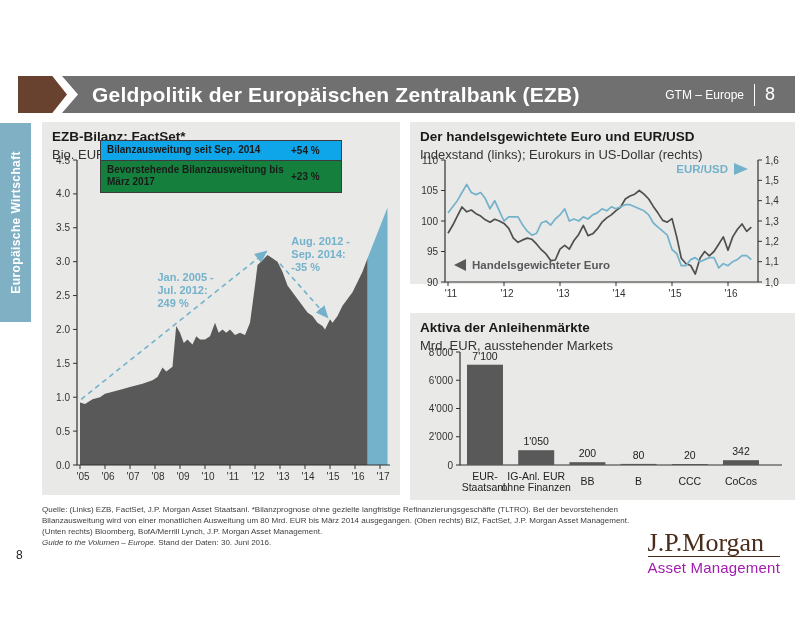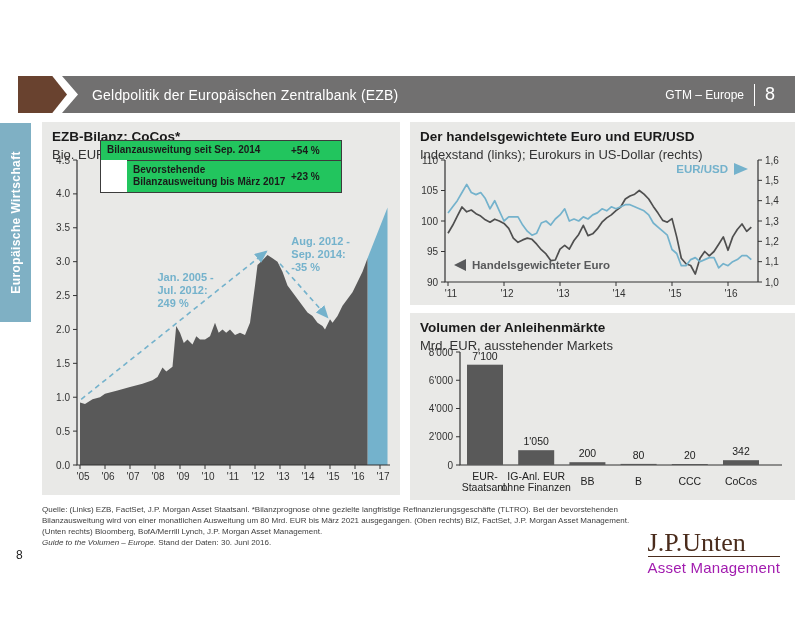--- a/index.html
+++ b/index.html
@@ -5,54 +5,54 @@
   html,body{margin:0;padding:0;}
   body{width:800px;height:618px;background:#ffffff;font-family:"Liberation Sans",sans-serif;position:relative;overflow:hidden;}
   .page{position:absolute;inset:0;}
 
   
   .header-arrow{position:absolute;left:18px;top:76px;width:49px;height:37px;background:#69422f;
     clip-path:polygon(0 0,70% 0,100% 50%,70% 100%,0 100%);}
   .header-bar{position:absolute;left:62px;top:76px;right:5px;height:37px;background:#717070;
     clip-path:polygon(0 0,100% 0,100% 100%,0 100%,16px 50%);
     display:flex;align-items:center;}
-  .header-title{color:#ffffff;font-size:14px;margin-left:30px;letter-spacing:0.2px;}
+  .header-title{color:#ffffff;font-size:21px;margin-left:30px;letter-spacing:0.2px;font-weight:bold;}
   .header-right{margin-left:auto;margin-right:20px;display:flex;align-items:center;gap:10px;color:#ffffff;}
   .hdr-series{font-size:12px;}
   .hdr-divider{width:1px;height:22px;background:#ffffff;}
   .hdr-page{font-size:18px;}
 
   
   .sidebar-tab{position:absolute;left:0;top:123px;width:31px;height:199px;background:#7fb0c4;
     display:flex;align-items:center;justify-content:center;}
   .sidebar-text{writing-mode:vertical-rl;transform:rotate(180deg);color:#ffffff;font-size:12px;font-weight:bold;letter-spacing:0.4px;white-space:nowrap;}
 
   
   .panel{position:absolute;background:#e9e9e7;}
   .panel-ezb{left:42px;top:122px;width:358px;height:373px;}
-  .panel-fx{left:410px;top:122px;width:385px;height:183px;}
+  .panel-fx{left:410px;top:122px;width:385px;height:162px;}
   .panel-bonds{left:410px;top:313px;width:385px;height:187px;}
   .panel-title{position:absolute;left:10px;top:7px;font-size:13.5px;font-weight:bold;color:#1a1a1a;z-index:3;}
   .panel-sub{position:absolute;left:10px;top:25px;font-size:13px;color:#333333;z-index:3;}
   .panel svg{position:absolute;inset:0;z-index:1;}
 
   
   .tick{font-family:"Liberation Sans",sans-serif;font-size:10px;fill:#333333;}
   .ann{font-family:"Liberation Sans",sans-serif;font-size:11px;font-weight:bold;fill:#74b2cc;}
   .lblblue{font-family:"Liberation Sans",sans-serif;font-size:11.5px;font-weight:bold;fill:#74b2cc;}
   .lblgray{font-family:"Liberation Sans",sans-serif;font-size:11.5px;font-weight:bold;fill:#58595b;}
   .barval{font-family:"Liberation Sans",sans-serif;font-size:10.5px;fill:#222222;}
   .cat{font-family:"Liberation Sans",sans-serif;font-size:10.5px;fill:#222222;}
 
   
   .info-table{position:absolute;left:58px;top:18px;width:240px;border:1.5px solid #3c3c3c;background:#ffffff;z-index:4;}
   .it-row{display:flex;align-items:center;padding:3px 6px;gap:4px;}
   .it-row + .it-row{border-top:1px solid #3c3c3c;}
-  .it-row:nth-child(1){background:#22c55e;}
-  .it-row:nth-child(2){background:#22c55e;margin-left:26px;}
+  .it-row:nth-child(1){background:#0ea5e9;}
+  .it-row:nth-child(2){background:#15803d;}
   .it-label{flex:1;font-size:10px;font-weight:bold;color:#1a1a1a;line-height:1.25;}
   .it-val{width:44px;text-align:left;font-size:10px;font-weight:bold;color:#1a1a1a;}
 
   
   .footer{position:absolute;left:42px;top:504px;width:620px;color:#3d3d3d;font-size:8px;line-height:11px;}
   .footer div{white-space:nowrap;}
   .footer .it{font-style:italic;}
 
   
   .logo{position:absolute;right:20px;top:529px;text-align:left;}
@@ -74,21 +74,21 @@
       <span class="hdr-divider"></span>
       <span class="hdr-page">8</span>
     </span>
   </div>
 
   <div class="sidebar-tab">
     <span class="sidebar-text">Europäische Wirtschaft</span>
   </div>
 
   <div class="panel panel-ezb">
-    <div class="panel-title">EZB-Bilanz: CoCos*</div>
+    <div class="panel-title">EZB-Bilanz: FactSet*</div>
     <div class="panel-sub">Bio. EUR</div>
     <svg id="svg-ezb" width="358" height="373">
         <defs>
           <marker id="ah" markerWidth="9" markerHeight="8" refX="7" refY="3.5" orient="auto">
             <path d="M0,0 L8,3.5 L0,7 Z" fill="#74b2cc"></path>
           </marker>
         </defs>
         <path d="M325.5,343 L325.5,136.3 L345.5,85.4 L345.5,343 Z" fill="#74b2cc"></path>
         <path d="M38.0,343 L38.0,280.6 L43.0,282.0 L50.5,277.3 L58.0,275.2 L63.0,271.8 L75.5,268.4 L88.0,265.1 L100.5,261.7 L110.5,258.3 L115.5,254.9 L120.5,245.4 L124.3,249.5 L130.5,244.7 L134.2,204.1 L138.0,210.8 L141.8,221.0 L145.5,217.6 L150.5,222.4 L154.3,214.2 L158.0,217.6 L163.0,217.6 L168.0,214.2 L173.0,200.7 L176.7,210.8 L180.5,207.4 L184.2,210.8 L188.0,207.4 L193.0,212.9 L198.0,210.8 L203.0,212.9 L208.0,200.7 L213.0,163.4 L215.5,143.1 L220.5,138.3 L225.5,132.9 L230.5,136.3 L235.5,139.7 L240.5,149.8 L245.5,163.4 L250.5,170.2 L255.5,176.9 L260.5,183.7 L265.5,190.5 L270.5,193.9 L275.5,200.7 L280.5,204.1 L283.0,207.4 L288.0,197.3 L290.5,200.7 L295.5,193.9 L300.5,183.7 L305.5,176.9 L310.5,170.2 L315.5,160.0 L320.5,149.8 L325.5,136.3 L325.5,343 Z" fill="#595959"></path>
         <path d="M35,38 L35,343 L348,343" fill="none" stroke="#333333" stroke-width="1.2"></path>
@@ -199,21 +199,21 @@
         <polyline points="38.0,111.2 42.7,103.3 47.3,94.1 52.0,85.0 56.7,89.8 61.3,88.0 66.0,91.7 70.7,94.1 75.3,97.8 80.0,100.2 84.7,97.2 89.3,99.0 94.0,101.4 98.7,106.3 103.3,116.1 108.0,120.3 112.7,117.9 117.3,116.1 122.0,117.3 126.7,122.2 131.3,127.7 136.0,131.9 140.7,138.6 145.3,138.0 150.0,127.1 154.7,123.4 159.3,127.1 164.0,118.5 168.7,112.4 173.3,103.3 178.0,113.6 182.7,111.8 187.3,106.9 192.0,100.2 196.7,95.9 201.3,92.9 206.0,88.6 210.7,85.0 215.3,77.0 220.0,74.0 224.7,72.2 229.3,68.5 234.0,72.2 238.7,77.0 243.3,84.4 248.0,91.1 252.7,98.4 257.3,100.2 262.0,96.6 266.7,114.9 271.3,136.2 276.0,141.7 280.7,143.5 285.3,152.1 290.0,136.2 294.7,129.5 299.3,133.8 304.0,129.5 308.7,122.2 313.3,114.9 318.0,128.3 322.7,114.9 327.3,107.5 332.0,102.0 336.7,109.4 341.3,105.1" fill="none" stroke="#4f4f4f" stroke-width="1.7" stroke-linejoin="round"></polyline>
         <polyline points="38.0,90.9 42.7,84.8 47.3,78.7 52.0,70.5 56.7,62.4 61.3,70.5 66.0,72.6 70.7,70.5 75.3,76.6 80.0,86.8 84.7,78.7 89.3,88.8 94.0,99.0 98.7,94.9 103.3,94.9 108.0,94.9 112.7,103.1 117.3,109.2 122.0,113.2 126.7,111.2 131.3,101.0 136.0,99.0 140.7,103.1 145.3,97.0 150.0,92.9 154.7,86.8 159.3,99.0 164.0,97.0 168.7,99.0 173.3,94.9 178.0,97.0 182.7,92.9 187.3,90.9 192.0,86.8 196.7,88.8 201.3,84.8 206.0,86.8 210.7,84.8 215.3,82.7 220.0,82.7 224.7,84.8 229.3,86.8 234.0,88.8 238.7,92.9 243.3,101.0 248.0,105.1 252.7,109.2 257.3,113.2 262.0,127.5 266.7,131.5 271.3,143.7 276.0,143.7 280.7,137.6 285.3,135.6 290.0,139.7 294.7,137.6 299.3,135.6 304.0,135.6 308.7,145.8 313.3,141.7 318.0,143.7 322.7,139.7 327.3,137.6 332.0,133.6 336.7,133.6 341.3,137.6" fill="none" stroke="#74b2cc" stroke-width="1.7" stroke-linejoin="round"></polyline>
         <text x="318" y="51" text-anchor="end" class="lblblue">EUR/USD</text>
         <polygon points="324,41 338,47 324,53" fill="#74b2cc"></polygon>
         <polygon points="56,137 56,149 44,143" fill="#58595b"></polygon>
         <text x="62" y="147" text-anchor="start" class="lblgray">Handelsgewichteter Euro</text>
       </svg>
   </div>
 
   <div class="panel panel-bonds">
-    <div class="panel-title">Volumen der Anleihenmärkte</div>
+    <div class="panel-title">Aktiva der Anleihenmärkte</div>
     <div class="panel-sub">Mrd. EUR, ausstehender Markets</div>
     <svg id="svg-bonds" width="385" height="187">
         <path d="M50,39 L50,152 L372,152" fill="none" stroke="#333333" stroke-width="1.2"></path>
         <line x1="46" y1="152" x2="50" y2="152" stroke="#333333" stroke-width="1"></line>
         <text x="43" y="155.5" text-anchor="end" class="tick">0</text>
         <line x1="46" y1="123.75" x2="50" y2="123.75" stroke="#333333" stroke-width="1"></line>
         <text x="43" y="127.25" text-anchor="end" class="tick">2'000</text>
         <line x1="46" y1="95.5" x2="50" y2="95.5" stroke="#333333" stroke-width="1"></line>
         <text x="43" y="99" text-anchor="end" class="tick">4'000</text>
         <line x1="46" y1="67.25" x2="50" y2="67.25" stroke="#333333" stroke-width="1"></line>
@@ -238,24 +238,24 @@
         <text x="279.8" y="146.0" text-anchor="middle" class="barval">20</text>
         <text x="279.8" y="172" text-anchor="middle" class="cat">CCC</text>
         <rect x="313.0" y="147.2" width="36" height="4.8" fill="#595959"></rect>
         <text x="331" y="142.2" text-anchor="middle" class="barval">342</text>
         <text x="331" y="172" text-anchor="middle" class="cat">CoCos</text>
       </svg>
   </div>
 
   <div class="footer">
     <div>Quelle: (Links) EZB, FactSet, J.P. Morgan Asset Staatsanl. *Bilanzprognose ohne gezielte langfristige Refinanzierungsgeschäfte (TLTRO). Bei der bevorstehenden</div>
-    <div>Bilanzausweitung wird von einer monatlichen Ausweitung um 80 Mrd. EUR bis März 2021 ausgegangen. (Oben rechts) BIZ, FactSet, J.P. Morgan Asset Management.</div>
+    <div>Bilanzausweitung wird von einer monatlichen Ausweitung um 80 Mrd. EUR bis März 2014 ausgegangen. (Oben rechts) BIZ, FactSet, J.P. Morgan Asset Management.</div>
     <div>(Unten rechts) Bloomberg, BofA/Merrill Lynch, J.P. Morgan Asset Management.</div>
     <div><span class="it">Guide to the Volumen – Europe.</span><span> Stand der Daten: 30. Juni 2016.</span></div>
   </div>
 
   <div class="logo">
-    <div class="logo-main">J.P.Unten</div>
+    <div class="logo-main">J.P.Morgan</div>
     <div class="logo-sub">Asset Management</div>
   </div>
 
   <div class="page-num">8</div>
 </div>
 
 </body></html>

